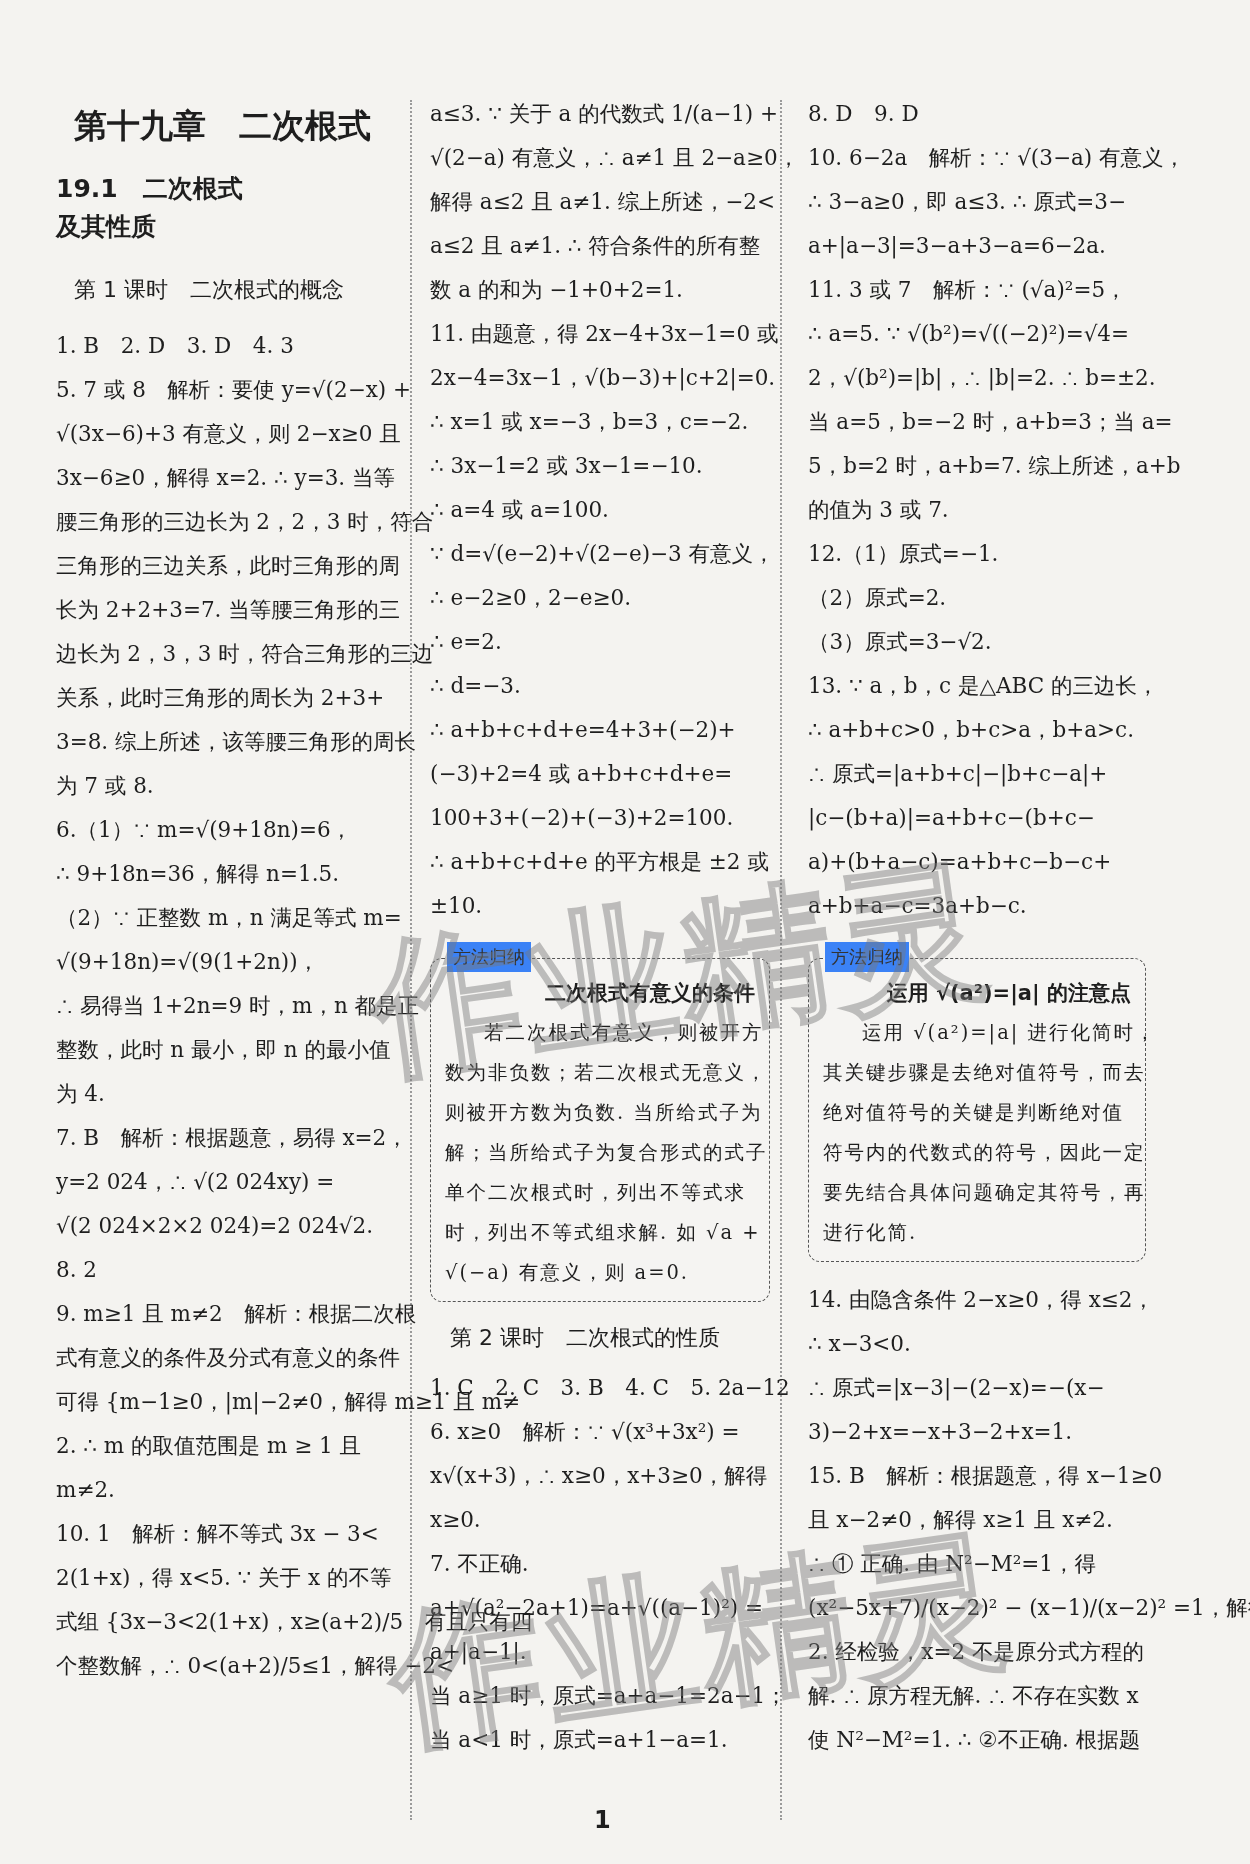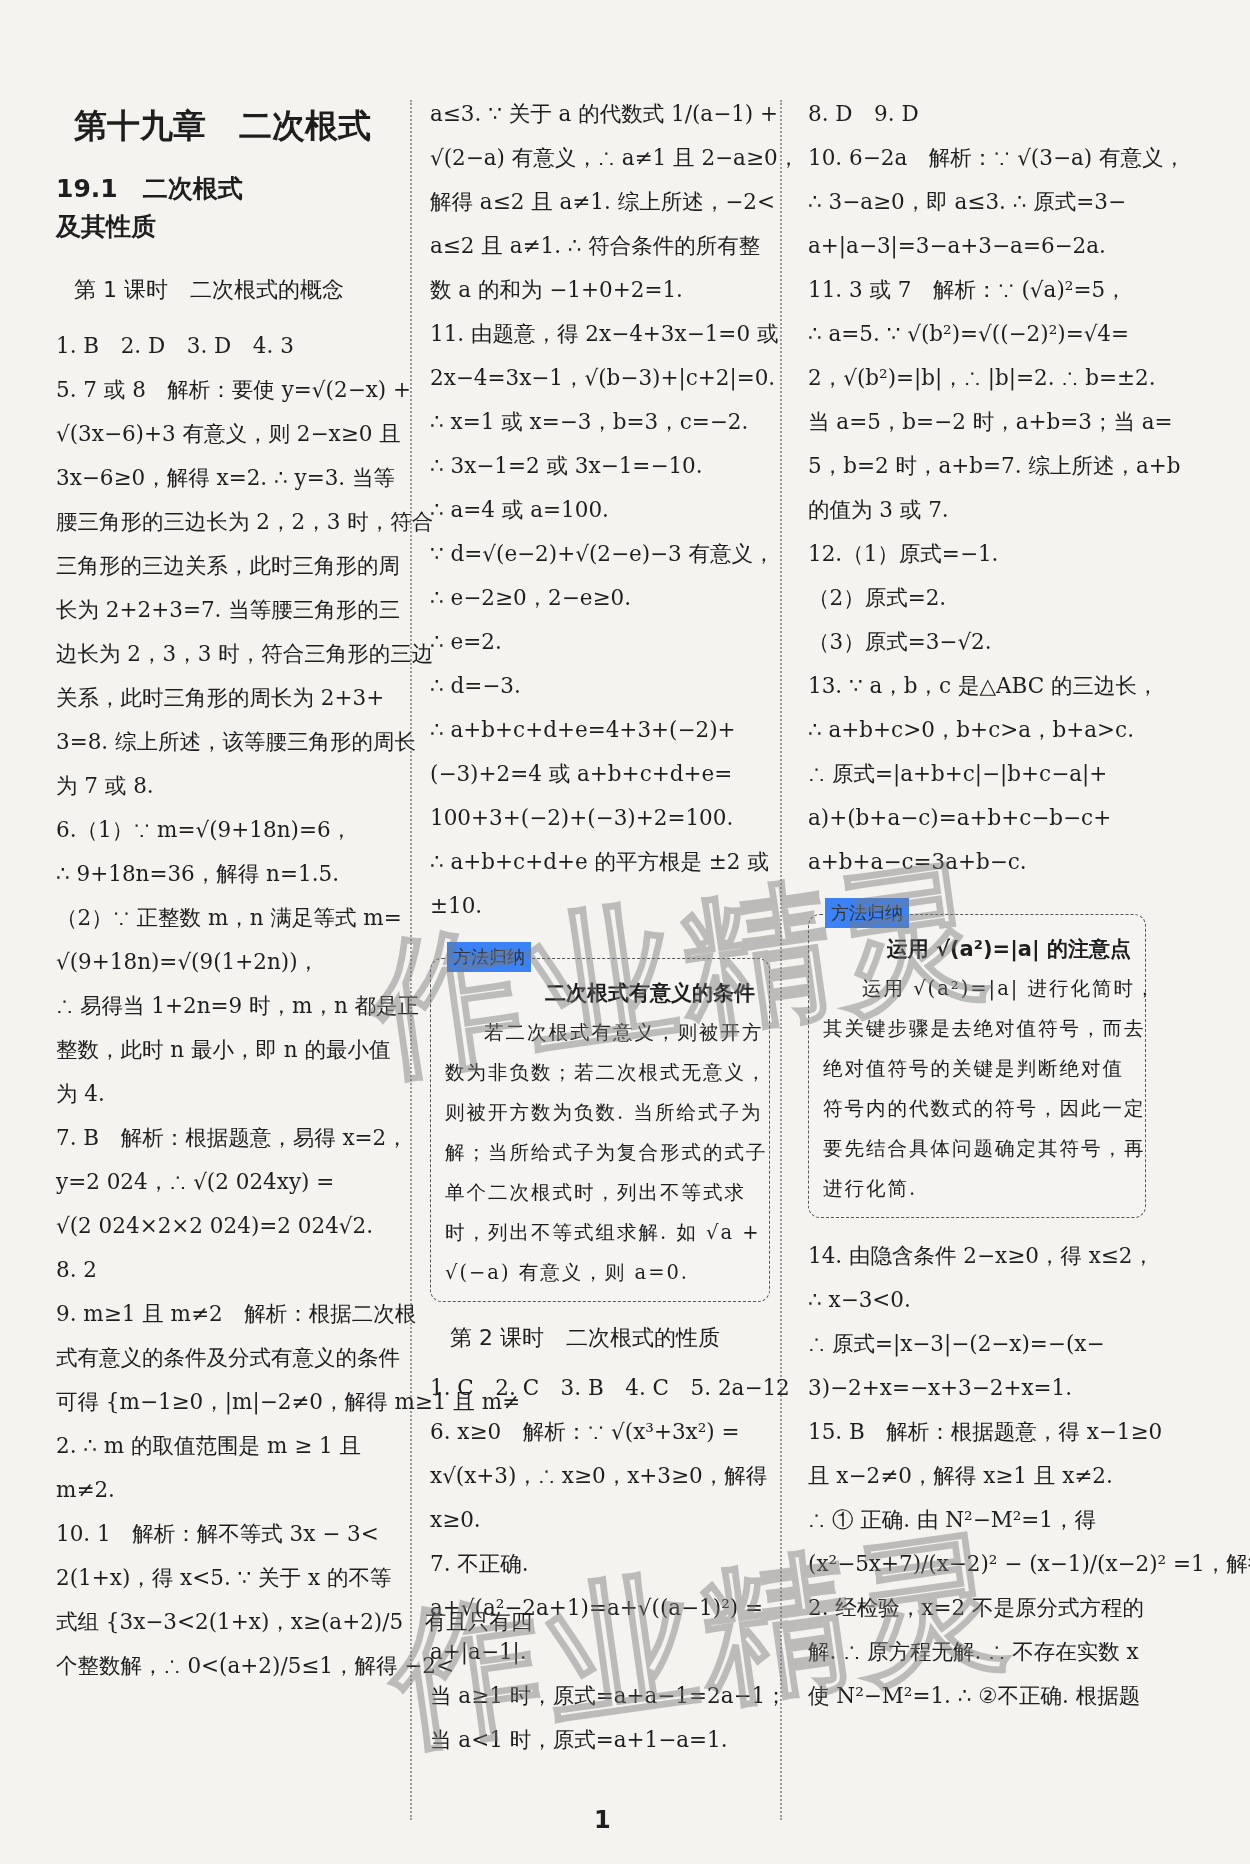--- a/index.html
+++ b/index.html
@@ -149,20 +149,21 @@
         <div class="line">2，√(b²)=|b|，∴ |b|=2. ∴ b=±2.</div>
         <div class="line">当 a=5，b=−2 时，a+b=3；当 a=</div>
         <div class="line">5，b=2 时，a+b=7. 综上所述，a+b</div>
         <div class="line">的值为 3 或 7.</div>
         <div class="line">12.（1）原式=−1.</div>
         <div class="line">（2）原式=2.</div>
         <div class="line">（3）原式=3−√2.</div>
         <div class="line">13. ∵ a，b，c 是△ABC 的三边长，</div>
         <div class="line">∴ a+b+c&gt;0，b+c&gt;a，b+a&gt;c.</div>
         <div class="line">∴ 原式=|a+b+c|−|b+c−a|+</div>
+        <div class="line">|c−(b+a)|=a+b+c−(b+c−</div>
         <div class="line">a)+(b+a−c)=a+b+c−b−c+</div>
         <div class="line">a+b+a−c=3a+b−c.</div>
       </div>
     <div class="box">
       <span class="box-label">方法归纳</span>
       <div class="box-title">运用 √(a²)=|a| 的注意点</div>
       <div id="b2">
           <div class="line indent">运用 √(a²)=|a| 进行化简时，</div>
           <div class="line">其关键步骤是去绝对值符号，而去</div>
           <div class="line">绝对值符号的关键是判断绝对值</div>

